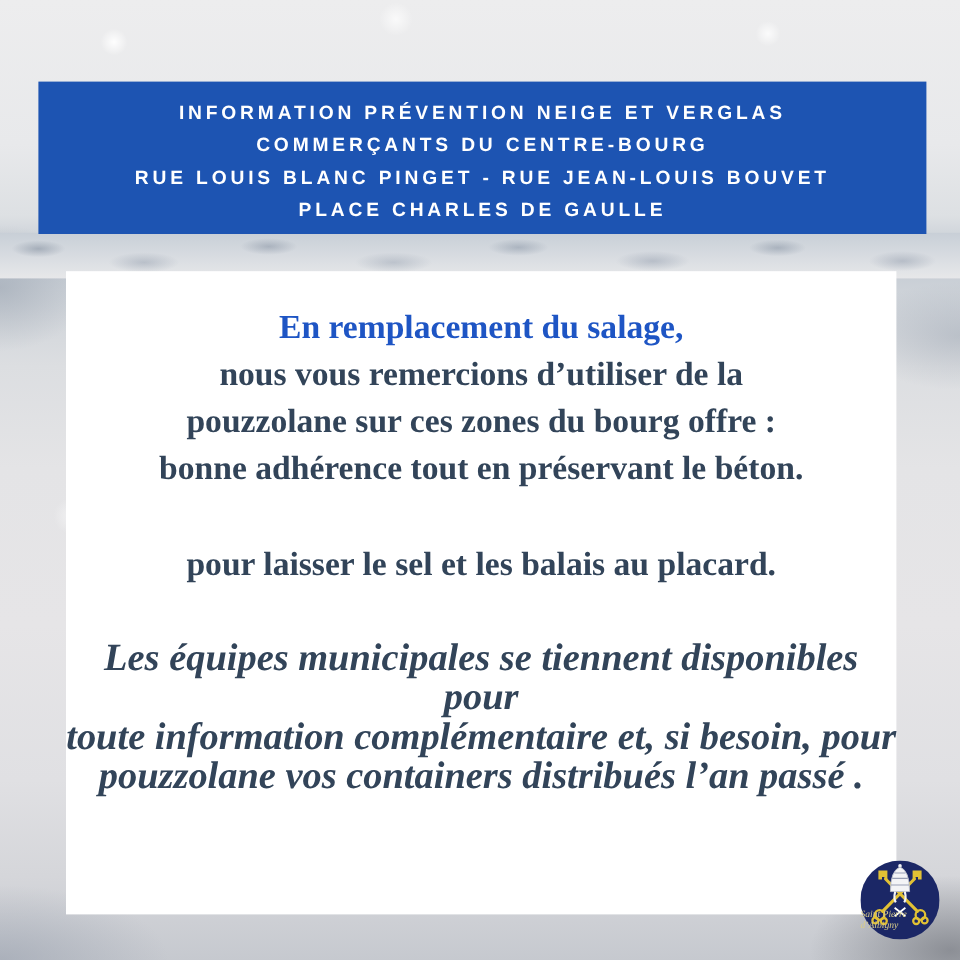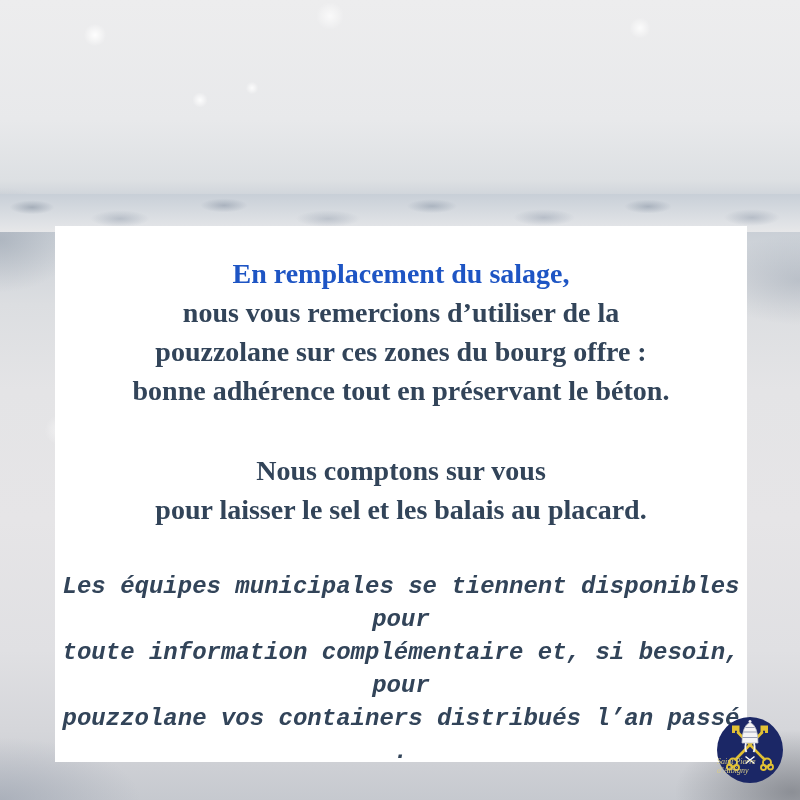--- a/index.html
+++ b/index.html
@@ -49,48 +49,53 @@
   .card{
     position:absolute;left:55px;top:226px;width:692px;height:536px;
     background:#ffffff;text-align:center;box-sizing:border-box;
     padding-top:28px;
     font-family:"Liberation Serif",serif;font-weight:700;color:#324459;
   }
   .card .line{font-size:28px;line-height:39px;}
   .card .highlight{color:#1e55c4;}
   .card .appeal-block{margin-top:41px;}
   .card .note-block{margin-top:41px;}
-  .card .note{font-size:24px;line-height:33px;font-style:italic;font-family:Liberation Mono, monospace;}
+  .card .note{font-size:32px;line-height:33px;font-style:italic;}
   .logo{
     position:absolute;left:717px;top:717px;width:66px;height:66px;
   }
   .logo svg{position:absolute;inset:0;display:block;}
   .logo-caption{
     position:absolute;left:0;top:40px;width:66px;text-align:left;
     font-family:"Liberation Serif",serif;font-style:italic;
     font-size:8px;line-height:9px;color:#d9cd8a;
   }
 </style>
 </head>
 <body>
 
 <div class="stage">
   <div class="bg"></div>
   <div class="snow-band"></div>
 
+  <header class="banner">
+    <div class="banner-line">INFORMATION PRÉVENTION NEIGE ET VERGLAS</div>
+    <div class="banner-line">COMMERÇANTS DU CENTRE-BOURG</div>
+    <div class="banner-line">RUE LOUIS BLANC PINGET - RUE JEAN-LOUIS BOUVET</div>
+    <div class="banner-line">PLACE CHARLES DE GAULLE</div>
+  </header>
 
   <section class="card">
     <div class="intro-block">
       <div class="line highlight">En remplacement du salage,</div>
       <div class="line">nous vous remercions d’utiliser de la</div>
       <div class="line">pouzzolane sur ces zones du bourg offre :</div>
       <div class="line">bonne adhérence tout en préservant le béton.</div>
     </div>
     <div class="appeal-block">
-      <div class="line">Nous comptons sur vous</div>
       <div class="line">pour laisser le sel et les balais au placard.</div>
     </div>
     <div class="note-block">
       <div class="note">Les équipes municipales se tiennent disponibles pour</div>
       <div class="note">toute information complémentaire et, si besoin, pour</div>
       <div class="note">pouzzolane vos containers distribués l’an passé .</div>
     </div>
   </section>
 
   <div class="logo">

